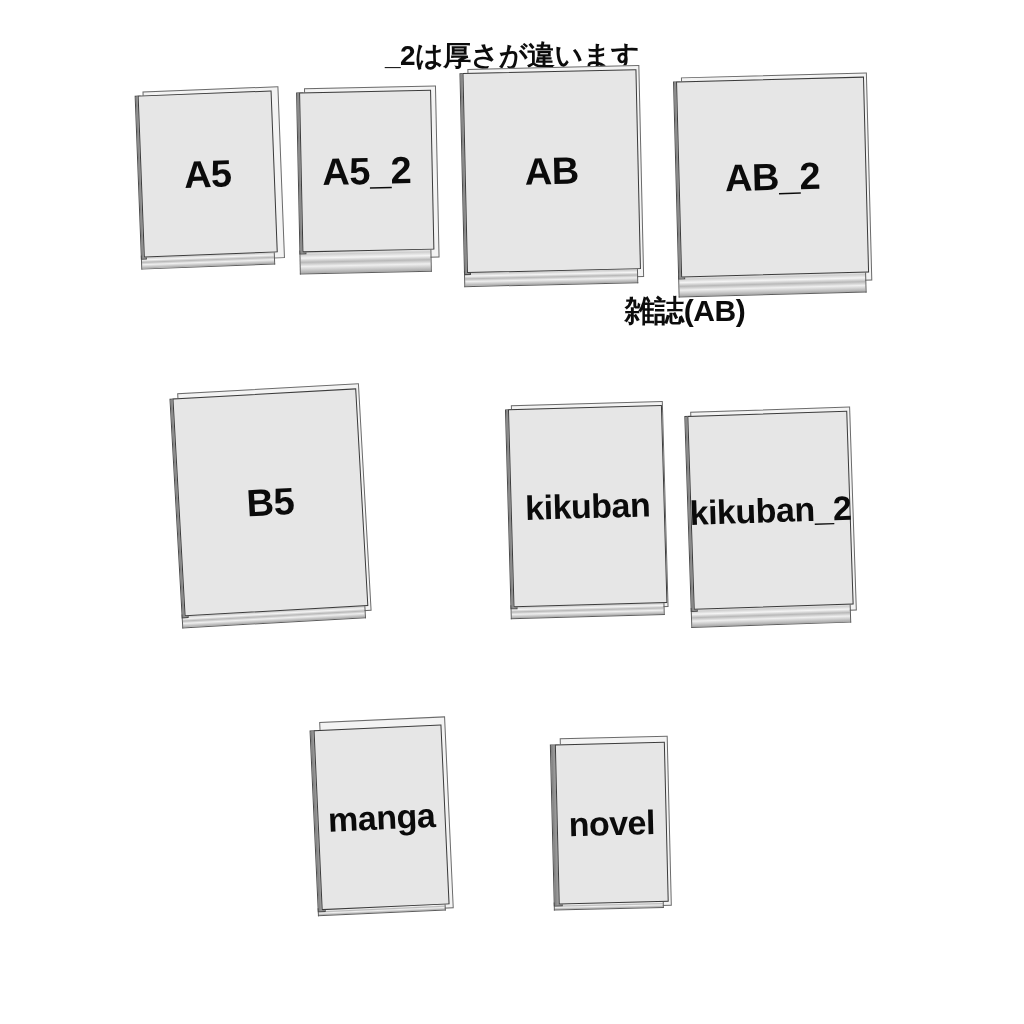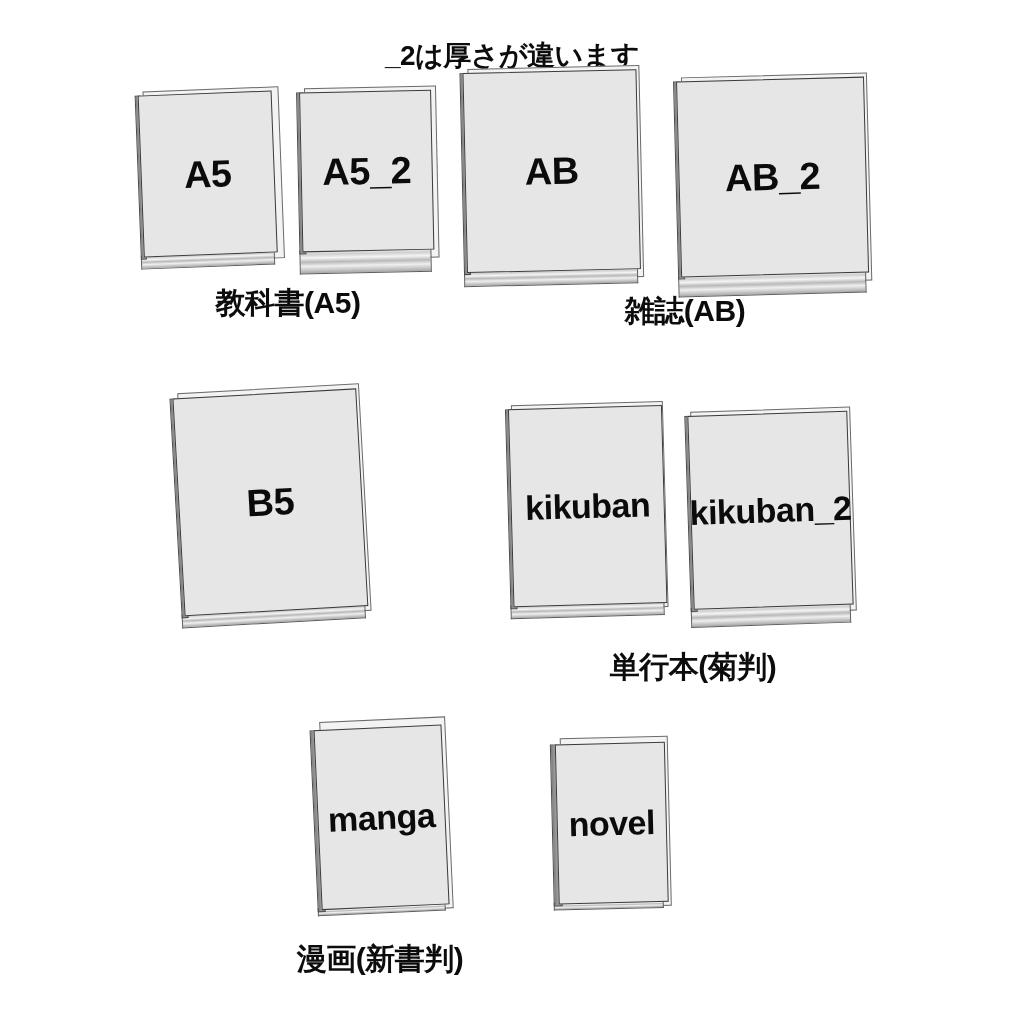--- a/index.html
+++ b/index.html
@@ -129,21 +129,20 @@
 
   <div class="book" style="left:298px; top:76px; width:140px; height:186px; transform: rotate(-1.2deg);">
     <div class="backsheet" style="left:8px; top:-4px; width:132px; height:172px;"></div>
     <div class="block" style="top:158px; width:132px; height:24px;"></div>
     <div class="spine" style="width:7px; height:162px;"></div>
     <div class="cover" style="left:3px; top:0px; width:132px; height:160px;">
       <span class="cover-label">A5_2</span>
     </div>
   </div>
 
-  <div class="caption" style="left:128px; top:268px; width:320px;">教科書(A5)</div>
 
   <div class="book" style="left:462px; top:56px; width:190px; height:226px; transform: rotate(-1.3deg);">
     <div class="backsheet" style="left:8px; top:-4px; width:172px; height:212px;"></div>
     <div class="block" style="top:198px; width:174px; height:16px;"></div>
     <div class="spine" style="width:7px; height:202px;"></div>
     <div class="cover" style="left:3px; top:0px; width:174px; height:200px;">
       <span class="cover-label">AB</span>
     </div>
   </div>
 
@@ -179,32 +178,30 @@
 
   <div class="book" style="left:688px; top:398px; width:180px; height:226px; transform: rotate(-1.9deg);">
     <div class="backsheet" style="left:6px; top:-4px; width:160px; height:204px;"></div>
     <div class="block" style="top:192px; width:160px; height:20px;"></div>
     <div class="spine" style="width:7px; height:196px;"></div>
     <div class="cover" style="left:3px; top:0px; width:160px; height:194px;">
       <span class="cover-label sm">kikuban_2</span>
     </div>
   </div>
 
-  <div class="caption" style="left:528px; top:632px; width:330px;">単行本(菊判)</div>
 
   <div class="book" style="left:314px; top:712px; width:150px; height:200px; transform: rotate(-2.6deg);">
     <div class="backsheet" style="left:10px; top:-8px; width:126px; height:192px;"></div>
     <div class="block" style="top:178px; width:128px; height:8px;"></div>
     <div class="spine" style="width:8px; height:182px;"></div>
     <div class="cover" style="left:4px; top:0px; width:128px; height:180px;">
       <span class="cover-label sm">manga</span>
     </div>
   </div>
 
-  <div class="caption" style="left:230px; top:924px; width:300px;">漫画(新書判)</div>
 
   <div class="book" style="left:552px; top:728px; width:130px; height:178px; transform: rotate(-1.4deg);">
     <div class="backsheet" style="left:10px; top:-6px; width:108px; height:170px;"></div>
     <div class="block" style="top:158px; width:110px; height:8px;"></div>
     <div class="spine" style="width:9px; height:162px;"></div>
     <div class="cover" style="left:5px; top:0px; width:110px; height:160px;">
       <span class="cover-label sm">novel</span>
     </div>
   </div>
 

